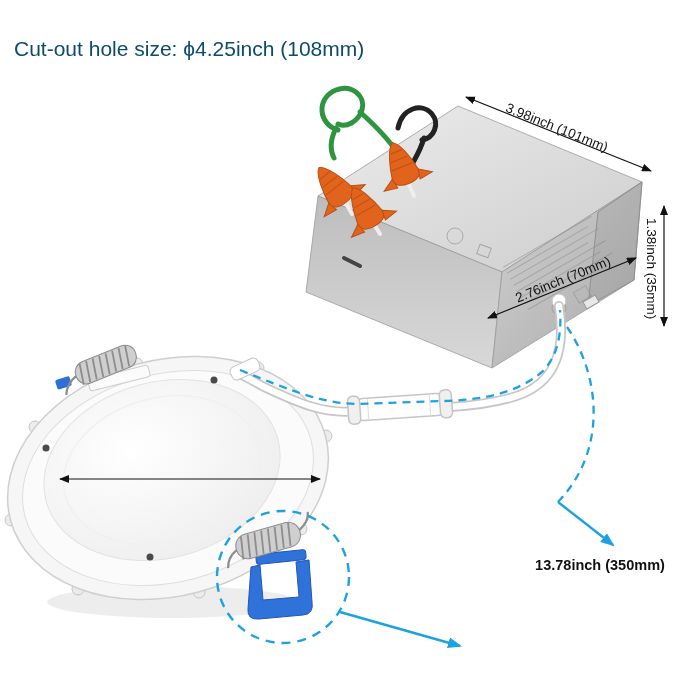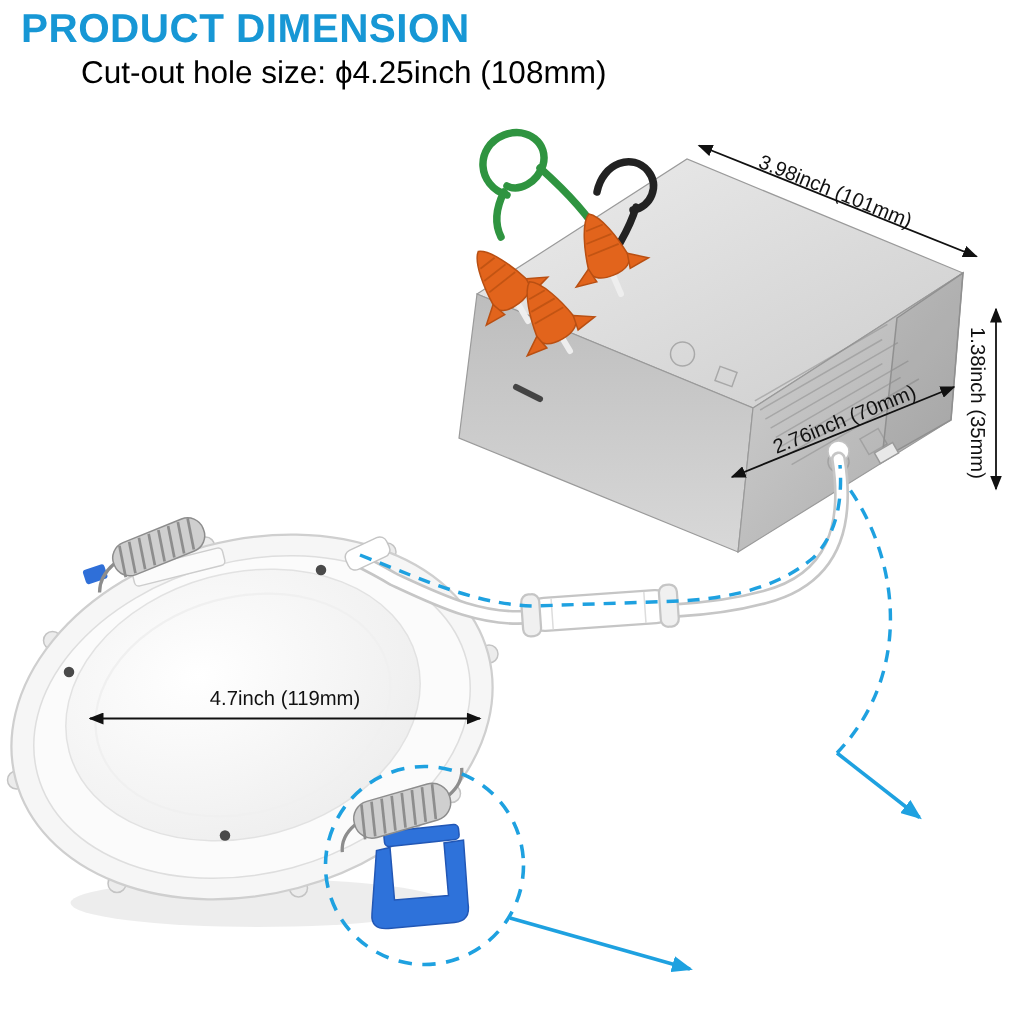--- a/index.html
+++ b/index.html
@@ -5,38 +5,37 @@
   html,body{margin:0;padding:0;background:#fff;}
   #stage{
     position:relative;width:679px;height:673px;background:#ffffff;
     font-family:"Liberation Sans",sans-serif;overflow:hidden;
   }
   .title{
     position:absolute;left:14px;top:4px;font-size:27px;font-weight:700;
     color:#1797d5;letter-spacing:.3px;
   }
   .subtitle{
-    position:absolute;left:14px;top:37px;font-size:21px;color:#000000;margin-left:40px;
+    position:absolute;left:14px;top:37px;font-size:21px;color:#0c4a6e;
   }
   .dim-label{
     position:absolute;font-size:13.5px;color:#111;text-align:center;white-space:nowrap;
   }
   .rot-cw22{transform:rotate(22deg);}
   .rot-ccw22{transform:rotate(-22deg);}
   .vert{writing-mode:vertical-rl;height:142px;}
   .bold-label{font-weight:700;font-size:14.5px;}
   .snap-label{font-weight:700;font-size:15px;}
   svg{position:absolute;left:0;top:0;}
 </style>
 </head>
 <body>
 
 <div id="stage">
 
-  <div class="title">PRODUCT DIMENSION</div>
   <div class="subtitle">Cut-out hole size: ϕ4.25inch (108mm)</div>
 
   <svg width="679" height="673" viewBox="0 0 679 673">
     <defs>
       <linearGradient id="gTop" x1="0" y1="0" x2="1" y2="1">
         <stop offset="0" stop-color="#ececec"></stop>
           <stop offset="1" stop-color="#cdcdcd"></stop>
       </linearGradient>
       <linearGradient id="gFront" x1="0" y1="0" x2="0" y2="1">
         <stop offset="0" stop-color="#bdbdbd"></stop>
@@ -221,14 +220,14 @@
       <line x1="466" y1="97" x2="651" y2="171" marker-start="url(#dimArrowS)" marker-end="url(#dimArrow)"></line>
       <line x1="664" y1="206" x2="664" y2="326" marker-start="url(#dimArrowS)" marker-end="url(#dimArrow)"></line>
       <line x1="488" y1="318" x2="636" y2="258" marker-start="url(#dimArrowS)" marker-end="url(#dimArrow)"></line>
       <line x1="60" y1="479" x2="320" y2="479" marker-start="url(#dimArrowS)" marker-end="url(#dimArrow)"></line>
     </g>
   </svg>
 
   <div class="dim-label rot-cw22" style="left:472px;top:120px;width:170px;">3.98inch (101mm)</div>
   <div class="dim-label vert" style="left:644px;top:198px;">1.38inch (35mm)</div>
   <div class="dim-label rot-ccw22" style="left:478px;top:272px;width:170px;">2.76inch (70mm)</div>
-  <div class="dim-label" style="left:105px;top:458px;width:170px;">4.7inch (119mm)</div>
+  <div class="dim-label bold-label" style="left:522px;top:557px;width:156px;">13.78inch (350mm)</div>
 </div>
 
 </body></html>

